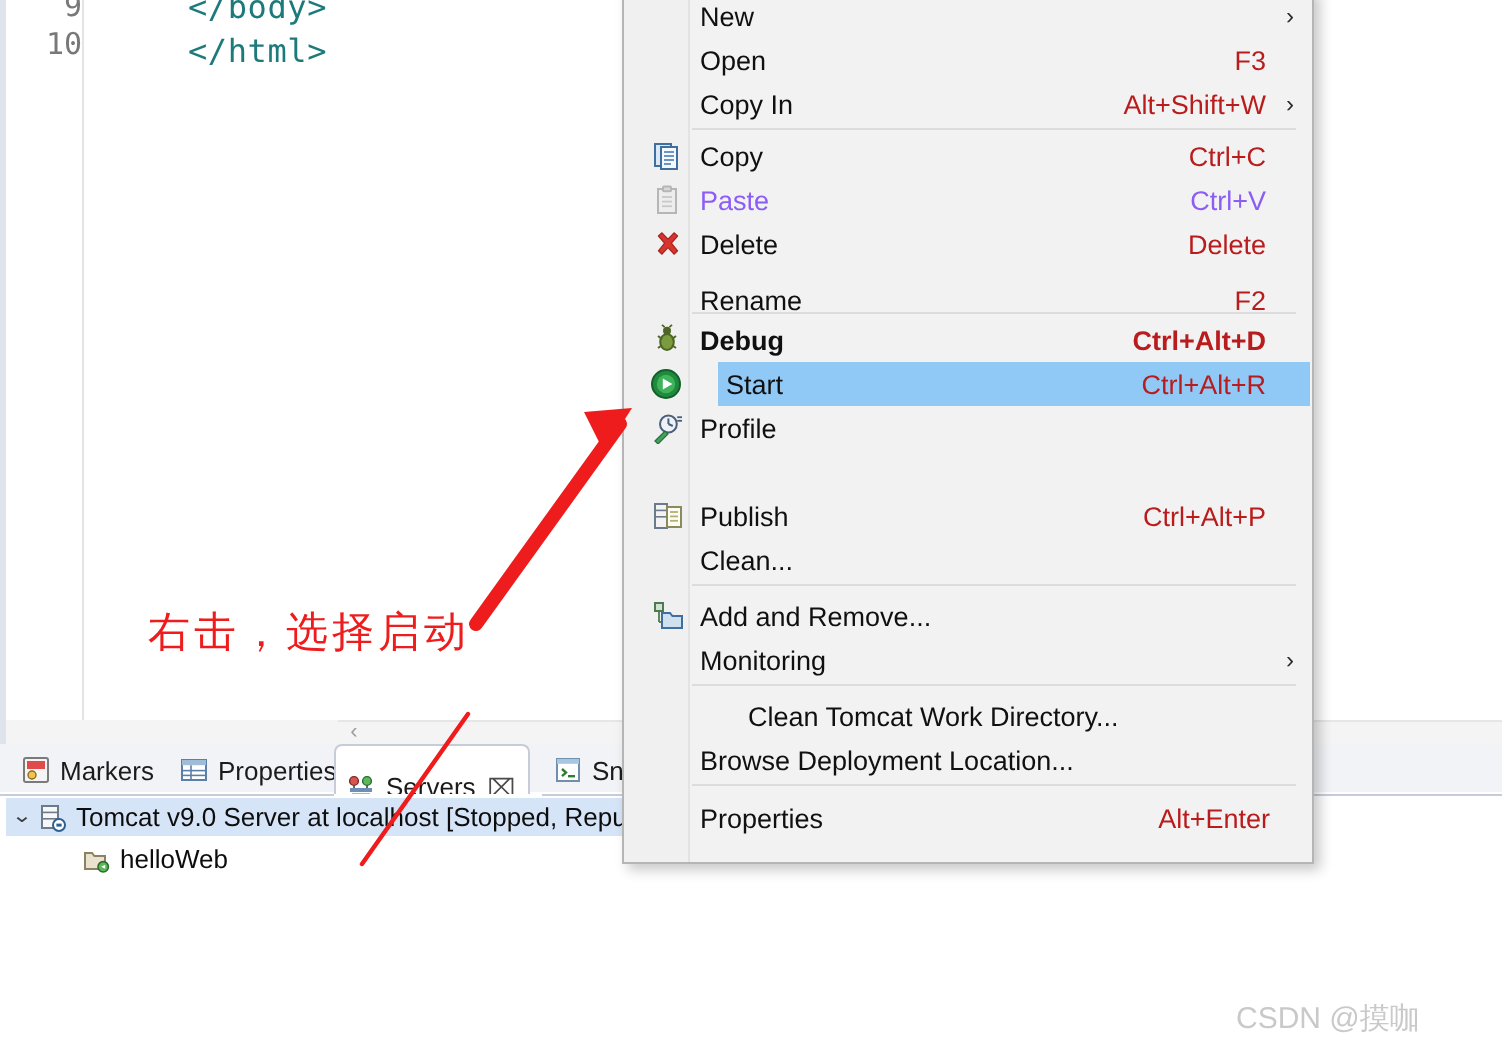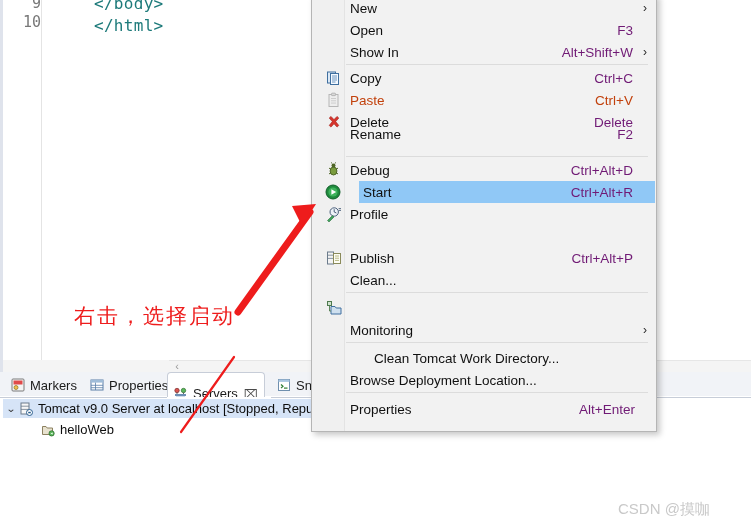--- a/index.html
+++ b/index.html
@@ -117,29 +117,29 @@
     position:absolute;left:1px;right:1px;height:22px;
     display:flex;align-items:center;box-sizing:border-box;
   }
   .menu-item .mi-icon{
     position:absolute;left:13px;top:3px;width:17px;height:16px;line-height:0;
   }
   .menu-item .mi-label{
     position:absolute;left:37px;font-size:13.5px;color:#101010;white-space:nowrap;
   }
   .menu-item .mi-accel{
-    position:absolute;right:22px;font-size:13.5px;color:#701a75;
+    position:absolute;right:22px;font-size:13.5px;color:#b91c1c;
     white-space:nowrap;text-align:right;
   }
   .menu-item .mi-accel.wide{right:20px;}
   .menu-item .mi-arrow{
     position:absolute;right:8px;font-size:12px;color:#2a2a2a;line-height:22px;
   }
   .menu-item.disabled .mi-label,
-  .menu-item.disabled .mi-accel{color:#c2410c;}
+  .menu-item.disabled .mi-accel{color:#8b5cf6;}
   .menu-item.selected{
     background:#90c8f6;left:47px;right:1px;
   }
   .menu-item.selected .mi-label{left:4px;}
   .menu-sep{
     position:absolute;left:34px;right:8px;height:1px;background:#dcdcdc;
   }
 
   
   #annotation-text{
@@ -271,21 +271,21 @@
     <span class="mi-label">New</span>
     <span class="mi-arrow">›</span>
   </div>
 
   <div class="menu-item" style="top:24px;">
     <span class="mi-label">Open</span>
     <span class="mi-accel">F3</span>
   </div>
 
   <div class="menu-item" style="top:46px;">
-    <span class="mi-label">Show In</span>
+    <span class="mi-label">Copy In</span>
     <span class="mi-accel">Alt+Shift+W</span>
     <span class="mi-arrow">›</span>
   </div>
 
   <div class="menu-sep" style="top:69px;"></div>
 
   <div class="menu-item" style="top:72px;">
     <span class="mi-icon">
       <svg width="16" height="16" viewBox="0 0 16 16">
         <rect x="1.5" y="2" width="8" height="11" fill="#dbe8f5" stroke="#3f6f9f"></rect>
@@ -317,28 +317,28 @@
   <div class="menu-item" style="top:116px;">
     <span class="mi-icon">
       <svg width="16" height="16" viewBox="0 0 16 16">
         <path d="M3.2 4 L5 2.4 L8 5.6 L11 2.4 L12.8 4 L9.7 7.6 L12.8 11.4 L11 13.1 L8 9.8 L5 13.1 L3.2 11.4 L6.3 7.6 Z" fill="#d6342c" stroke="#a3251f" stroke-width="0.6" stroke-linejoin="round"></path>
       </svg>
     </span>
     <span class="mi-label">Delete</span>
     <span class="mi-accel">Delete</span>
   </div>
 
-  <div class="menu-item" style="top:128px;">
+  <div class="menu-item" style="top:144px;">
     <span class="mi-label">Rename</span>
     <span class="mi-accel">F2</span>
   </div>
 
   <div class="menu-sep" style="top:161px;"></div>
 
-  <div class="menu-item" style="top:164px;">
+  <div class="menu-item" style="top:164px;font-weight:bold;">
     <span class="mi-icon">
       <svg width="16" height="16" viewBox="0 0 16 16">
         <ellipse cx="7.5" cy="9" rx="3.4" ry="4" fill="#7a9c3e" stroke="#4e6526"></ellipse>
         <line x1="3" y1="6" x2="5" y2="7.5" stroke="#4e6526" stroke-width="1"></line>
         <line x1="12" y1="6" x2="10" y2="7.5" stroke="#4e6526" stroke-width="1"></line>
         <line x1="3" y1="12" x2="5" y2="10.6" stroke="#4e6526" stroke-width="1"></line>
         <line x1="12" y1="12" x2="10" y2="10.6" stroke="#4e6526" stroke-width="1"></line>
         <circle cx="7.5" cy="3.4" r="2" fill="#4e6526"></circle>
         <line x1="6.3" y1="1.6" x2="5" y2="0.4" stroke="#4e6526" stroke-width="0.9"></line>
         <line x1="8.7" y1="1.6" x2="10" y2="0.4" stroke="#4e6526" stroke-width="0.9"></line>
@@ -401,20 +401,21 @@
 
   <div class="menu-item" style="top:302px;">
     <span class="mi-icon">
       <svg width="16" height="16" viewBox="0 0 16 16">
         <rect x="1.5" y="1.5" width="4" height="4" fill="#cfe3cf" stroke="#4f7a4f"></rect>
         <path d="M5 6.5 L9 6.5 L10.2 8 L15 8 L15 14 L5 14 Z" fill="#cfe0ef" stroke="#3f6f9f"></path>
         <line x1="3.5" y1="5.5" x2="3.5" y2="11" stroke="#4f7a4f" stroke-width="0.9"></line>
         <line x1="3.5" y1="11" x2="5" y2="11" stroke="#4f7a4f" stroke-width="0.9"></line>
       </svg>
     </span>
+    <span class="mi-label">Add and Remove...</span>
   </div>
 
   <div class="menu-item" style="top:324px;">
     <span class="mi-label">Monitoring</span>
     <span class="mi-arrow">›</span>
   </div>
 
   <div class="menu-sep" style="top:347px;"></div>
 
   <div class="menu-item" style="top:352px;margin-left:24px;">

